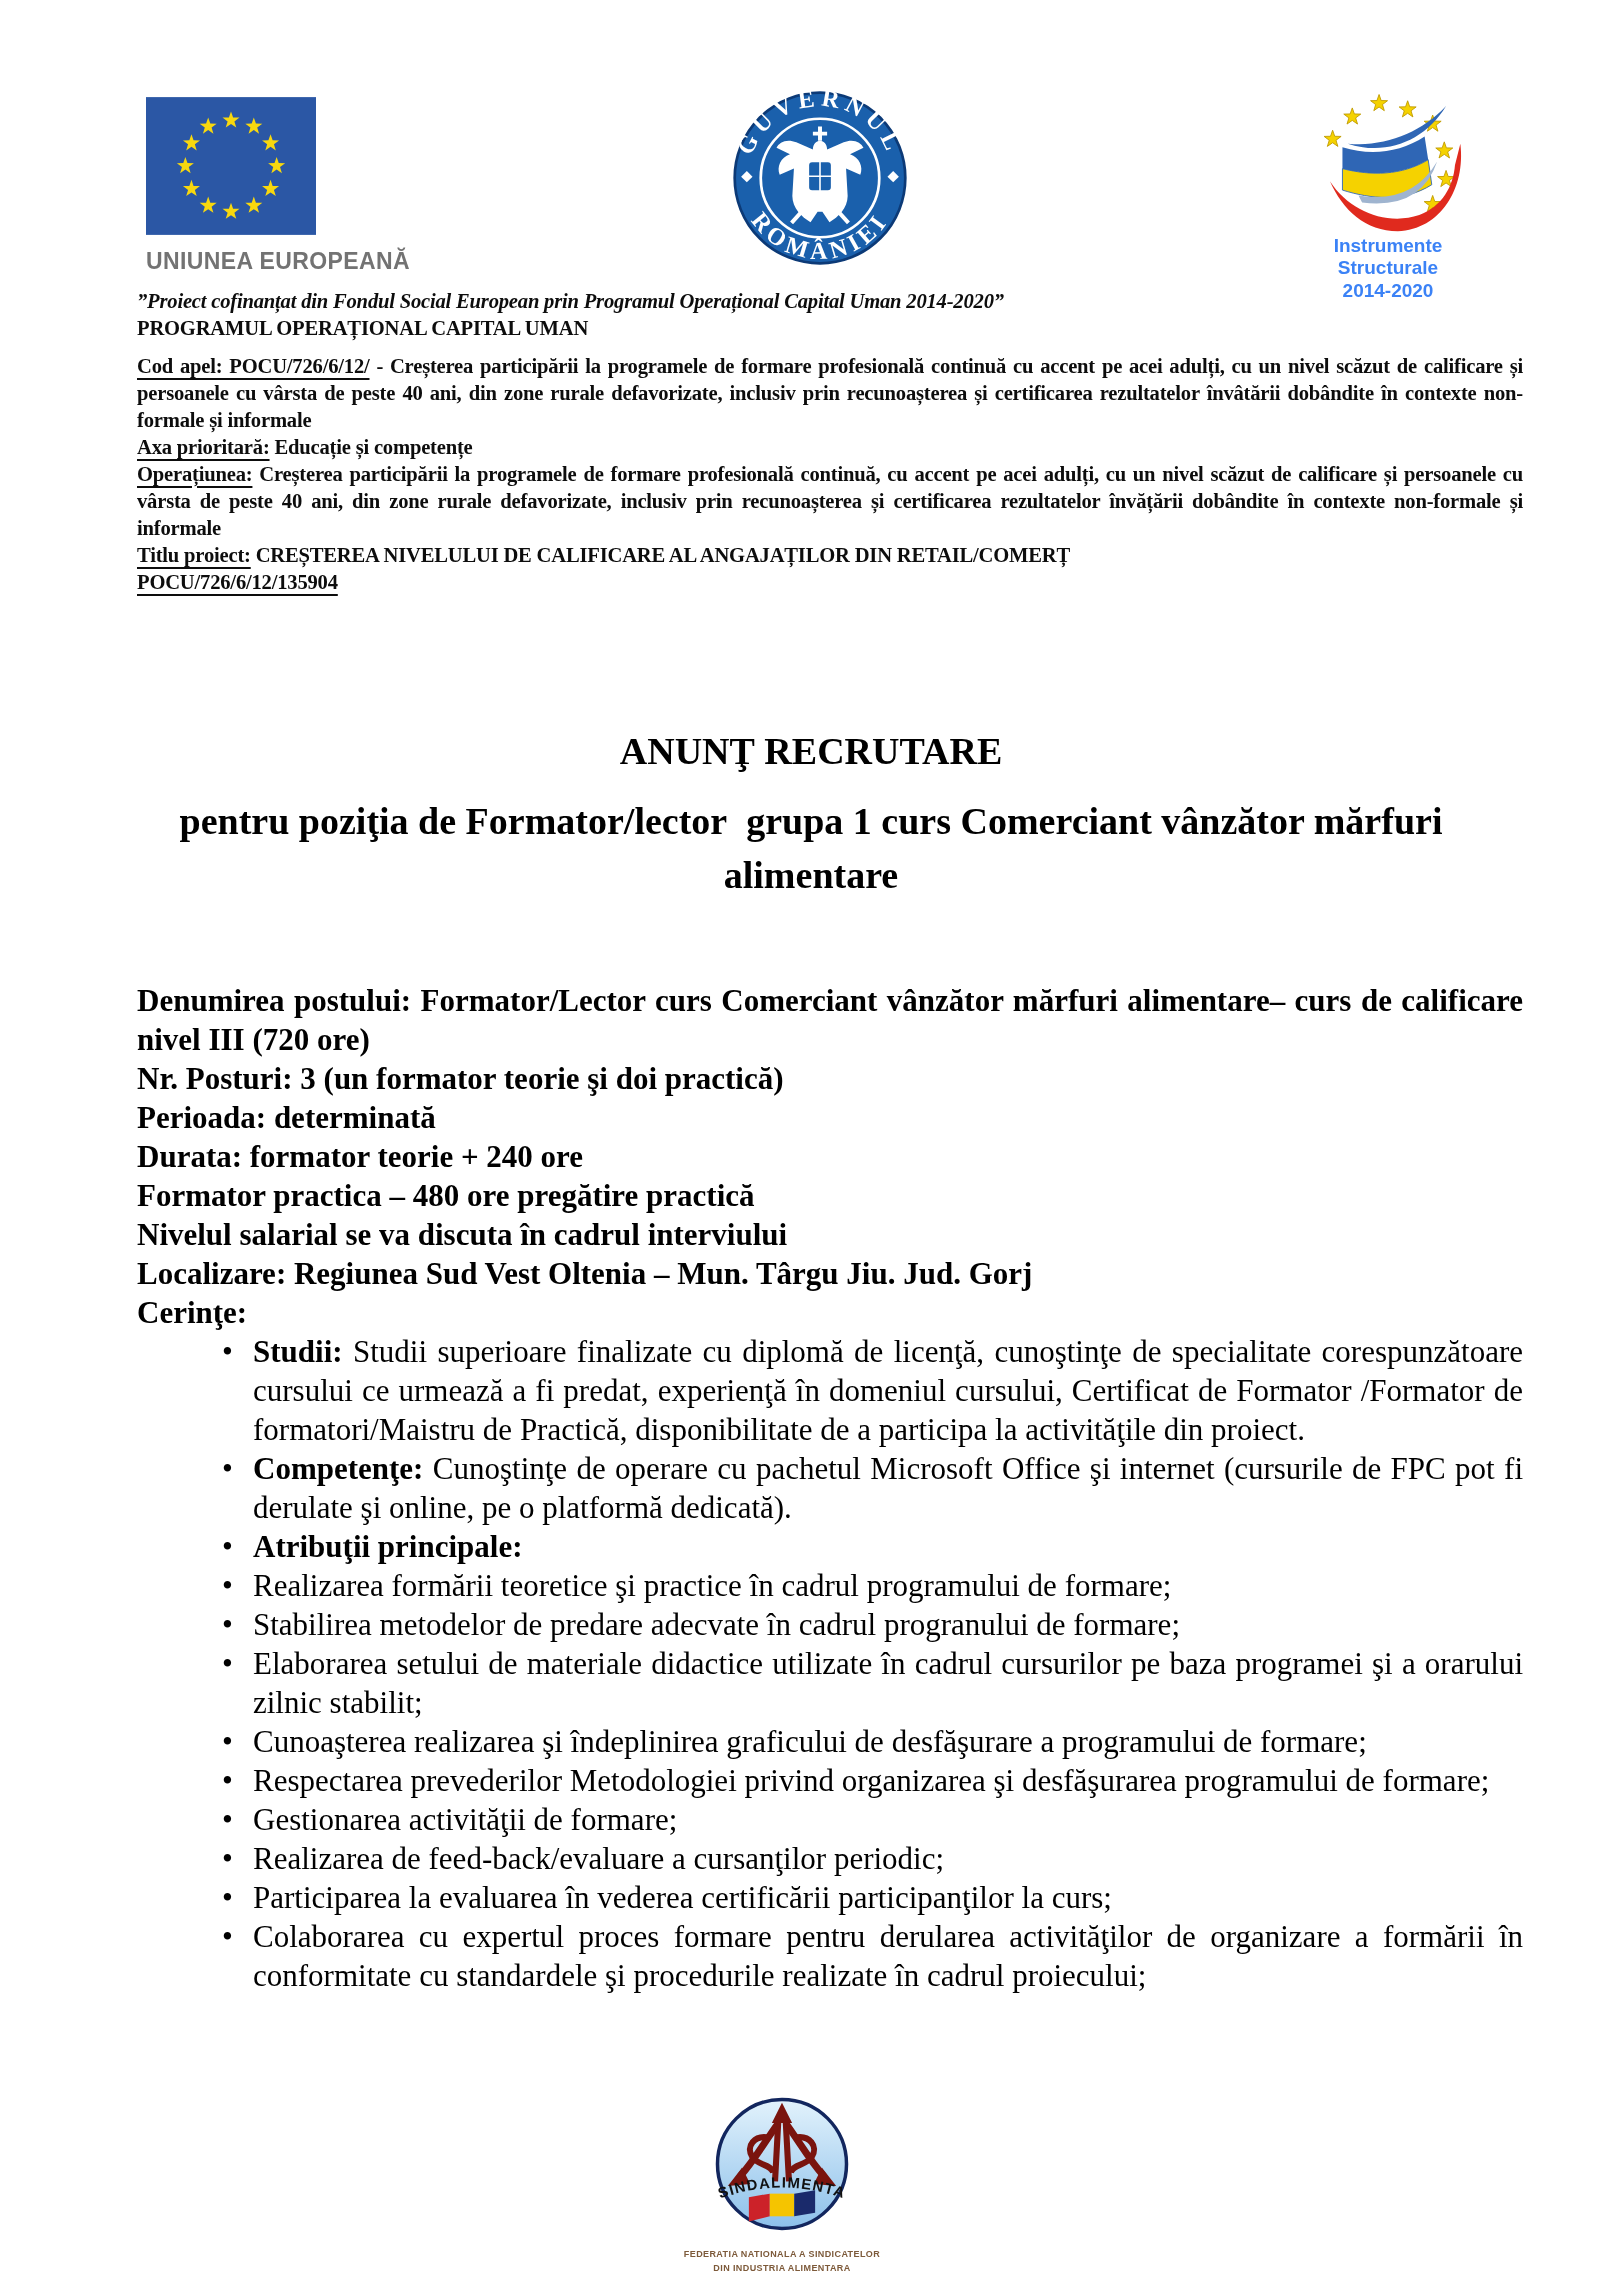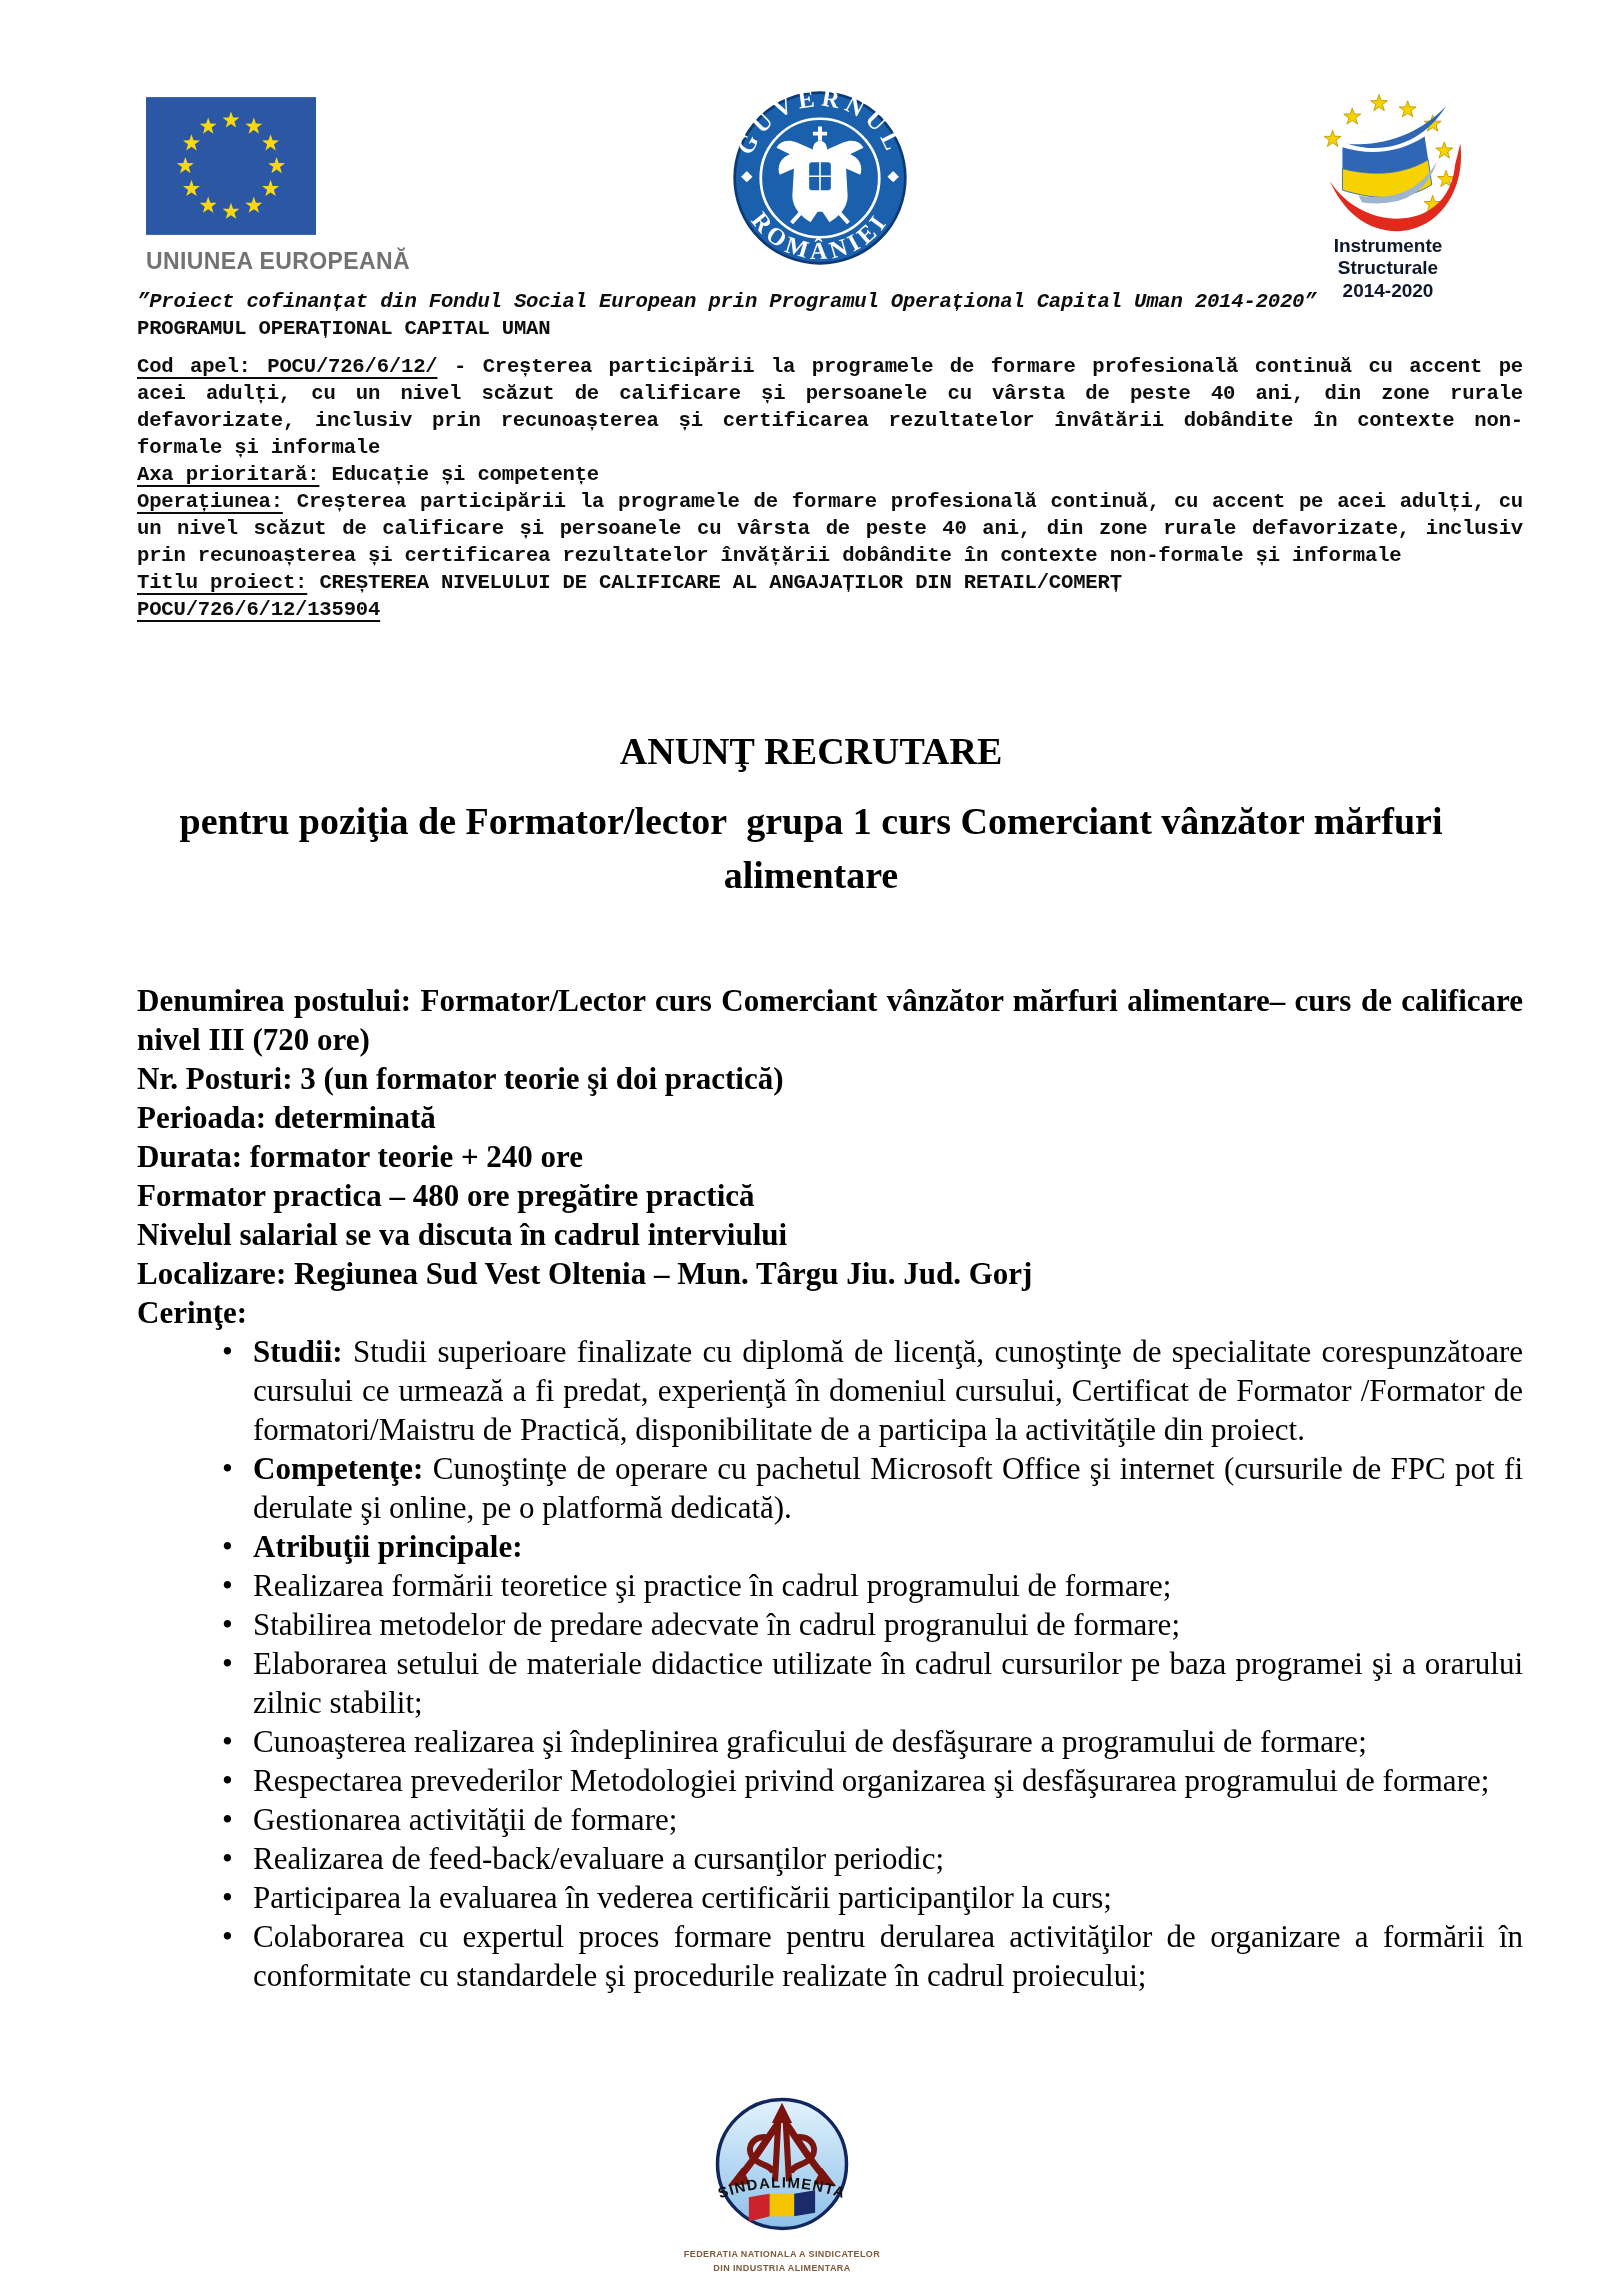--- a/index.html
+++ b/index.html
@@ -13,26 +13,26 @@
   .eu-flag{width:170px;height:138px;display:block;}
   .eu-label{
     margin-top:12.5px;font-family:"Liberation Sans","DejaVu Sans",sans-serif;
     font-weight:bold;font-size:23px;letter-spacing:0.4px;color:#737373;white-space:nowrap;
   }
   .gov-logo{position:absolute;left:732px;top:90px;width:176px;height:176px;}
   .is-logo{position:absolute;left:1296px;top:90px;width:184px;text-align:center;}
   .is-logo svg{width:184px;height:143px;display:block;}
   .is-text{
     font-family:"Liberation Sans","DejaVu Sans",sans-serif;font-weight:bold;
-    font-size:19px;line-height:22.4px;color:#0f172a;margin-top:1.8px;
+    font-size:19px;line-height:22.4px;color:#3b82f6;margin-top:1.8px;
   }
   
   .hdr{
     position:absolute;left:137px;top:288px;width:1386px;
-    font-family:Liberation Mono, monospace;
+    font-family:Liberation Serif, serif;
     font-weight:bold;font-size:20.6px;line-height:27px;color:#0d0d0d;
     letter-spacing:-0.2px;
   }
   .hdr p{margin:0;}
   .hdr .quote{font-style:italic;}
   .hdr .gap{margin-top:10.7px;}
   .hdr .just{text-align:justify;}
   .ul{text-decoration:underline;text-decoration-thickness:1.8px;text-underline-offset:4.5px;}
   
   .title{

